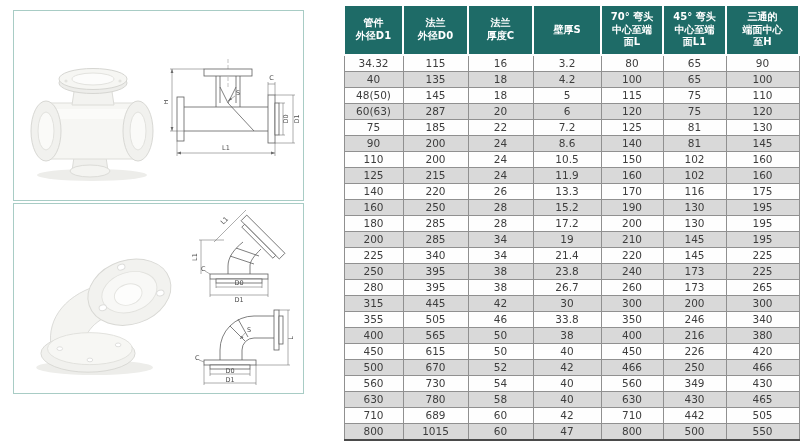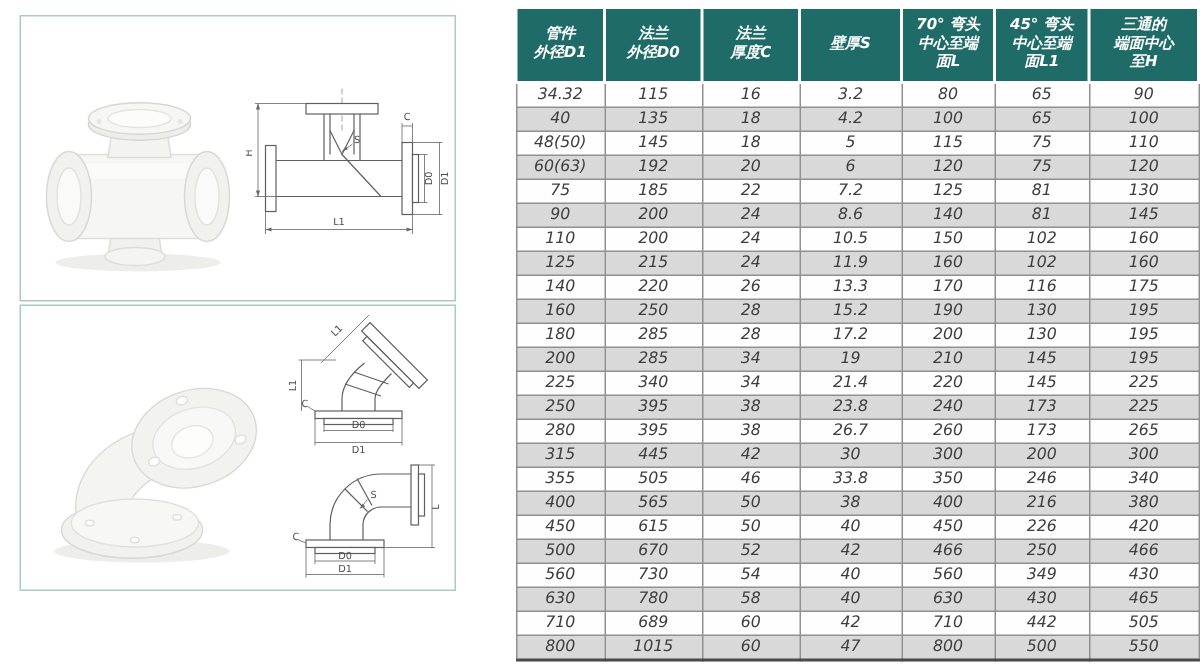--- a/index.html
+++ b/index.html
@@ -8,21 +8,21 @@
     font-family:"DejaVu Sans","Liberation Sans",sans-serif; overflow:hidden;
   }
   
   .panel { position:absolute; left:13px; width:289px; height:189px;
            border:1px solid #a8ccc5; background:#fff; }
   #panel-tee { top:10px; }
   #panel-elbow { top:203px; }
   .panel svg { position:absolute; }
 
   
-  .tablewrap { position:absolute; left:343px; top:4px; width:455px;font-style:italic; }
+  .tablewrap { position:absolute; left:343px; top:4px; width:455px; }
   table.spec { border-collapse:collapse; table-layout:fixed; width:455px;
                border-bottom:2px solid #4a4a4a; }
   table.spec th {
     background:#1e6b67; color:#ffffff; font-size:10px; font-weight:bold;
     border:2px solid #ffffff; vertical-align:middle; padding:2px 0;
     height:44px; line-height:1.28; text-align:center;
   }
   table.spec td {
     font-size:10.5px; color:#3d3d3d; text-align:center;
     height:15px; line-height:15px; padding:0;
@@ -239,21 +239,21 @@
             <td>48(50)</td>
             <td>145</td>
             <td>18</td>
             <td>5</td>
             <td>115</td>
             <td>75</td>
             <td>110</td>
           </tr>
           <tr>
             <td>60(63)</td>
-            <td>192</td>
+            <td>287</td>
             <td>20</td>
             <td>6</td>
             <td>120</td>
             <td>75</td>
             <td>120</td>
           </tr>
           <tr>
             <td>75</td>
             <td>185</td>
             <td>22</td>

